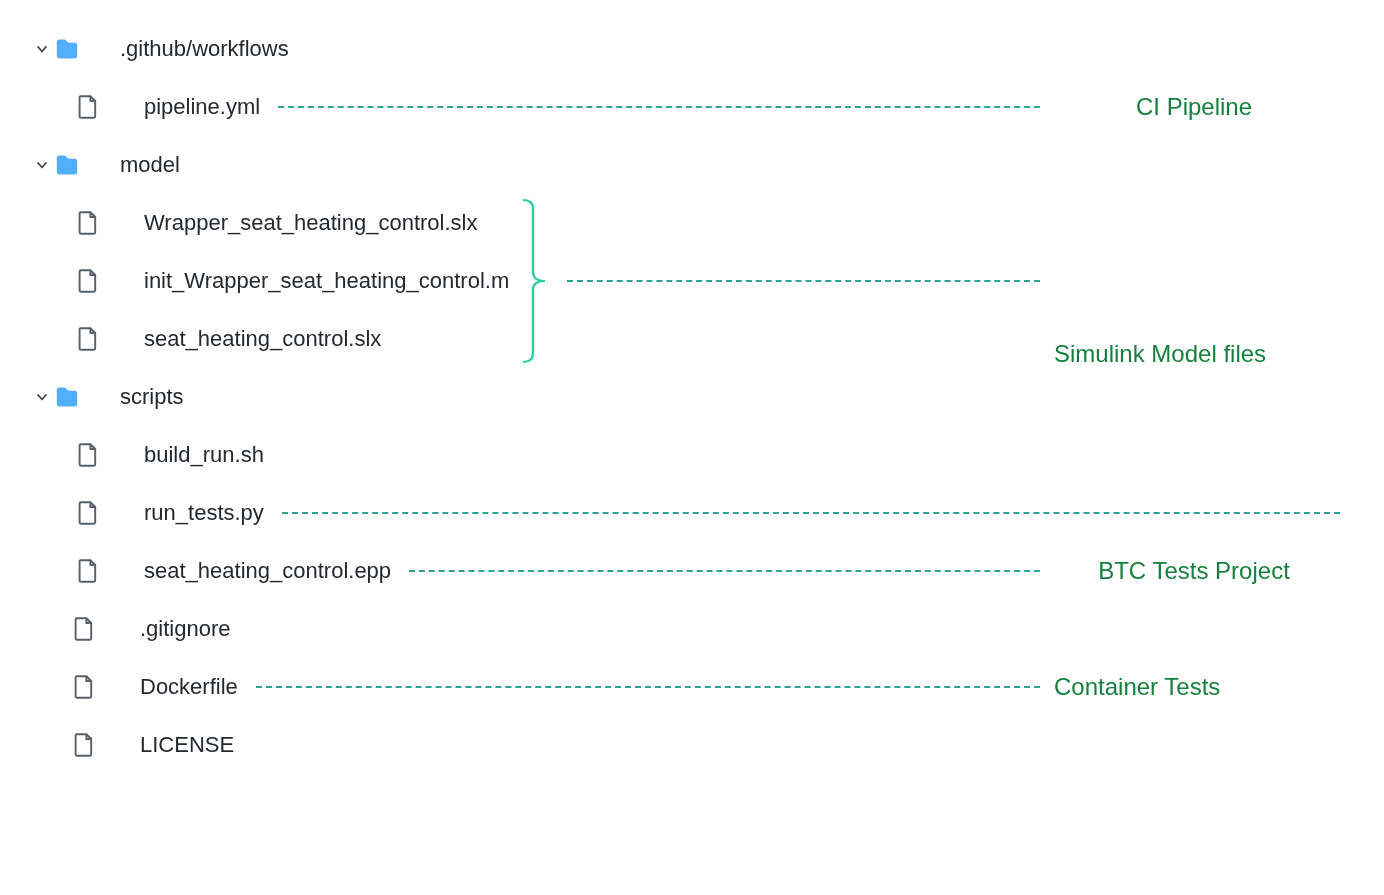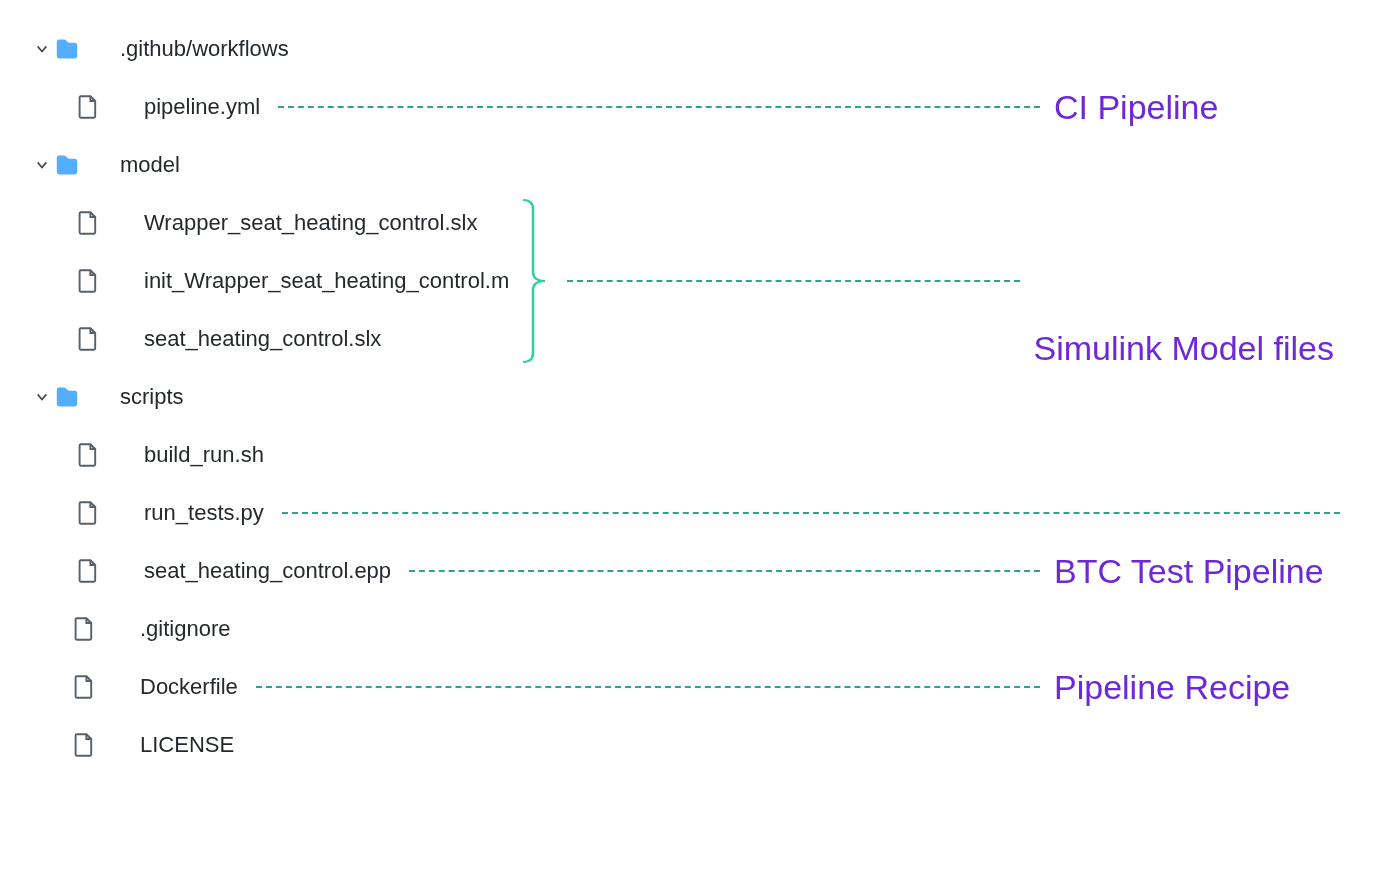--- a/index.html
+++ b/index.html
@@ -34,32 +34,32 @@
   .folder-icon svg { width: 26px; height: 22px; fill: #54aeff; }
   .file-icon {
     width: 28px;
     display: inline-flex;
     align-items: center;
     margin-right: 10px;
   }
   .file-icon svg { width: 20px; height: 24px; fill: none; stroke: #57606a; stroke-width: 1.6; }
   .name { color: #24292e; margin-left: 28px; }
   .indent-0 { padding-left: 0; }
-  .indent-1 { padding-left: 48px; }
+  .indent-1 { padding-left: 48px; text-align: center; }
   .root-file { padding-left: 44px; }
   .connector {
     flex: 1;
     border-bottom: 2.5px dashed #2ea490;
     margin: 0 14px 0 18px;
     height: 0;
     align-self: center;
   }
   .annotation {
-    color: #6d28d9;
-    font-size: 34px;
+    color: #15803d;
+    font-size: 24px;
     font-weight: 500;
     white-space: nowrap;
     padding-right: 20px;
     min-width: 300px;
   }
   .bracket-wrap {
     position: relative;
     display: flex;
     align-items: stretch;
   }
@@ -206,21 +206,21 @@
 
   <div class="row indent-1">
     <span class="file-icon">
       <svg viewBox="0 0 16 20">
           <path d="M2 1h8l4 4v13a1 1 0 0 1-1 1H2a1 1 0 0 1-1-1V2a1 1 0 0 1 1-1Z"></path>
           <path d="M10 1v4h4"></path>
         </svg>
     </span>
     <span class="name">seat_heating_control.epp</span>
     <span class="connector"></span>
-    <span class="annotation">BTC Test Pipeline</span>
+    <span class="annotation">BTC Tests Project</span>
   </div>
 
   <div class="row root-file">
     <span class="file-icon">
       <svg viewBox="0 0 16 20">
           <path d="M2 1h8l4 4v13a1 1 0 0 1-1 1H2a1 1 0 0 1-1-1V2a1 1 0 0 1 1-1Z"></path>
           <path d="M10 1v4h4"></path>
         </svg>
     </span>
     <span class="name">.gitignore</span>
@@ -228,21 +228,21 @@
 
   <div class="row root-file">
     <span class="file-icon">
       <svg viewBox="0 0 16 20">
           <path d="M2 1h8l4 4v13a1 1 0 0 1-1 1H2a1 1 0 0 1-1-1V2a1 1 0 0 1 1-1Z"></path>
           <path d="M10 1v4h4"></path>
         </svg>
     </span>
     <span class="name">Dockerfile</span>
     <span class="connector"></span>
-    <span class="annotation">Pipeline Recipe</span>
+    <span class="annotation">Container Tests</span>
   </div>
 
   <div class="row root-file">
     <span class="file-icon">
       <svg viewBox="0 0 16 20">
           <path d="M2 1h8l4 4v13a1 1 0 0 1-1 1H2a1 1 0 0 1-1-1V2a1 1 0 0 1 1-1Z"></path>
           <path d="M10 1v4h4"></path>
         </svg>
     </span>
     <span class="name">LICENSE</span>

